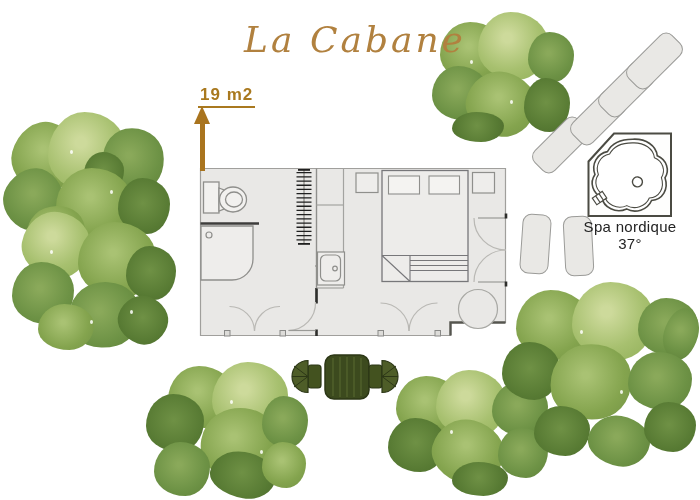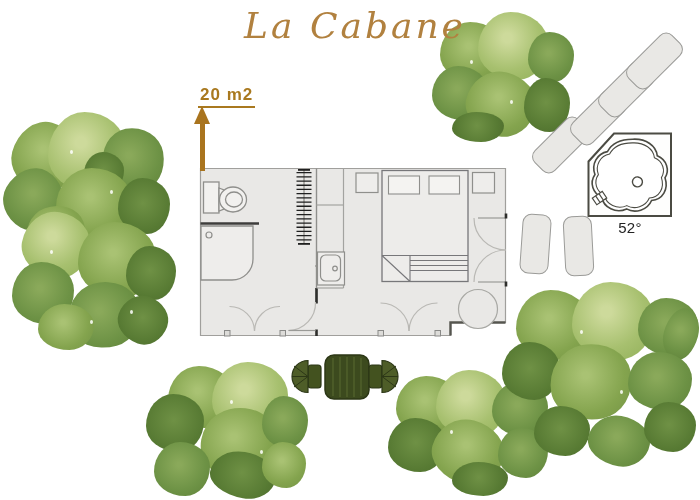--- a/index.html
+++ b/index.html
@@ -2,21 +2,21 @@
 <html><head>
 <meta charset="utf-8">
 <style>
   html,body { margin:0; padding:0; background:#ffffff; }
   #canvas {
     position:relative; width:700px; height:500px; overflow:hidden;
     background:#ffffff; font-family:"Liberation Sans", sans-serif;
   }
   
   .title {
-    position:absolute; left:235px; top:2px; width:240px; z-index:6;
+    position:absolute; left:235px; top:16px; width:240px; z-index:6;
     text-align:center; color:#b1813f;
     font-family:"DejaVu Serif", serif; font-style:italic;
   }
   .title .l1 { font-size:36px; line-height:48px; letter-spacing:3px; }
   .title .l2 { font-size:32px; line-height:44px; letter-spacing:3px; }
   
   .area-label {
     position:absolute; left:198px; top:85px; z-index:6;
     font-size:17px; font-weight:bold; color:#a9791f; letter-spacing:1px;
     border-bottom:2px solid #a9791f; padding:0 2px 1px 2px;
@@ -130,21 +130,21 @@
   <div class="dot" style="left:470px;top:60px"></div>
   <div class="dot" style="left:510px;top:100px"></div>
   <div class="dot" style="left:580px;top:330px"></div>
   <div class="dot" style="left:620px;top:390px"></div>
   <div class="dot" style="left:450px;top:430px"></div>
 
   <div class="title">
     <div class="l1">La Cabane</div>
   </div>
 
-  <div class="area-label">20 m2</div>
+  <div class="area-label">19 m2</div>
   <div class="arrow-head"></div>
   <div class="arrow-bar"></div>
 
   <div class="lounge" style="left:546px;top:114px;transform:rotate(45deg)"></div>
   <div class="lounge" style="left:584px;top:86px;transform:rotate(45deg)"></div>
   <div class="lounge" style="left:612px;top:58px;transform:rotate(45deg)"></div>
   <div class="lounge" style="left:640px;top:30px;transform:rotate(45deg)"></div>
 
   <div class="lounge" style="left:521px;top:214px;height:58px;transform:rotate(4deg)"></div>
   <div class="lounge" style="left:564px;top:216px;height:58px;transform:rotate(-3deg)"></div>
@@ -160,21 +160,22 @@
         C 8 65, 3 55, 8 46 C 3 36, 8 25, 18 22 C 22 12, 32 8, 42 7 Z"></path>
       <circle cx="51" cy="49" r="5" stroke-width="1.4" fill="none"></circle>
       <g stroke-width="1.2" transform="rotate(-40 15 69)">
         <rect x="9" y="65" width="12" height="8" fill="#fff"></rect>
         <line x1="13" y1="65" x2="13" y2="73"></line>
           <line x1="17" y1="65" x2="17" y2="73"></line>
       </g>
     </g>
   </svg>
   <div class="spa-label">
-    <div class="spa-temp">52°</div>
+    <div>Spa nordique</div>
+    <div class="spa-temp">37°</div>
   </div>
 
   <svg class="plan-svg" width="316" height="176" viewBox="0 0 316 176">
 
     <path d="M4.5 4.5 H309.5 V158.5 H254.5 V171.5 H4.5 Z" fill="#e9e8e6" stroke="#a09f9c" stroke-width="1.2"></path>
 
     <path d="M254.5 171.5 V158.5 H309.5" fill="none" stroke="#55554f" stroke-width="2.4"></path>
 
     <g>
       <line x1="120.5" y1="4.5" x2="120.5" y2="139" stroke="#8f8f8c" stroke-width="1.4"></line>

